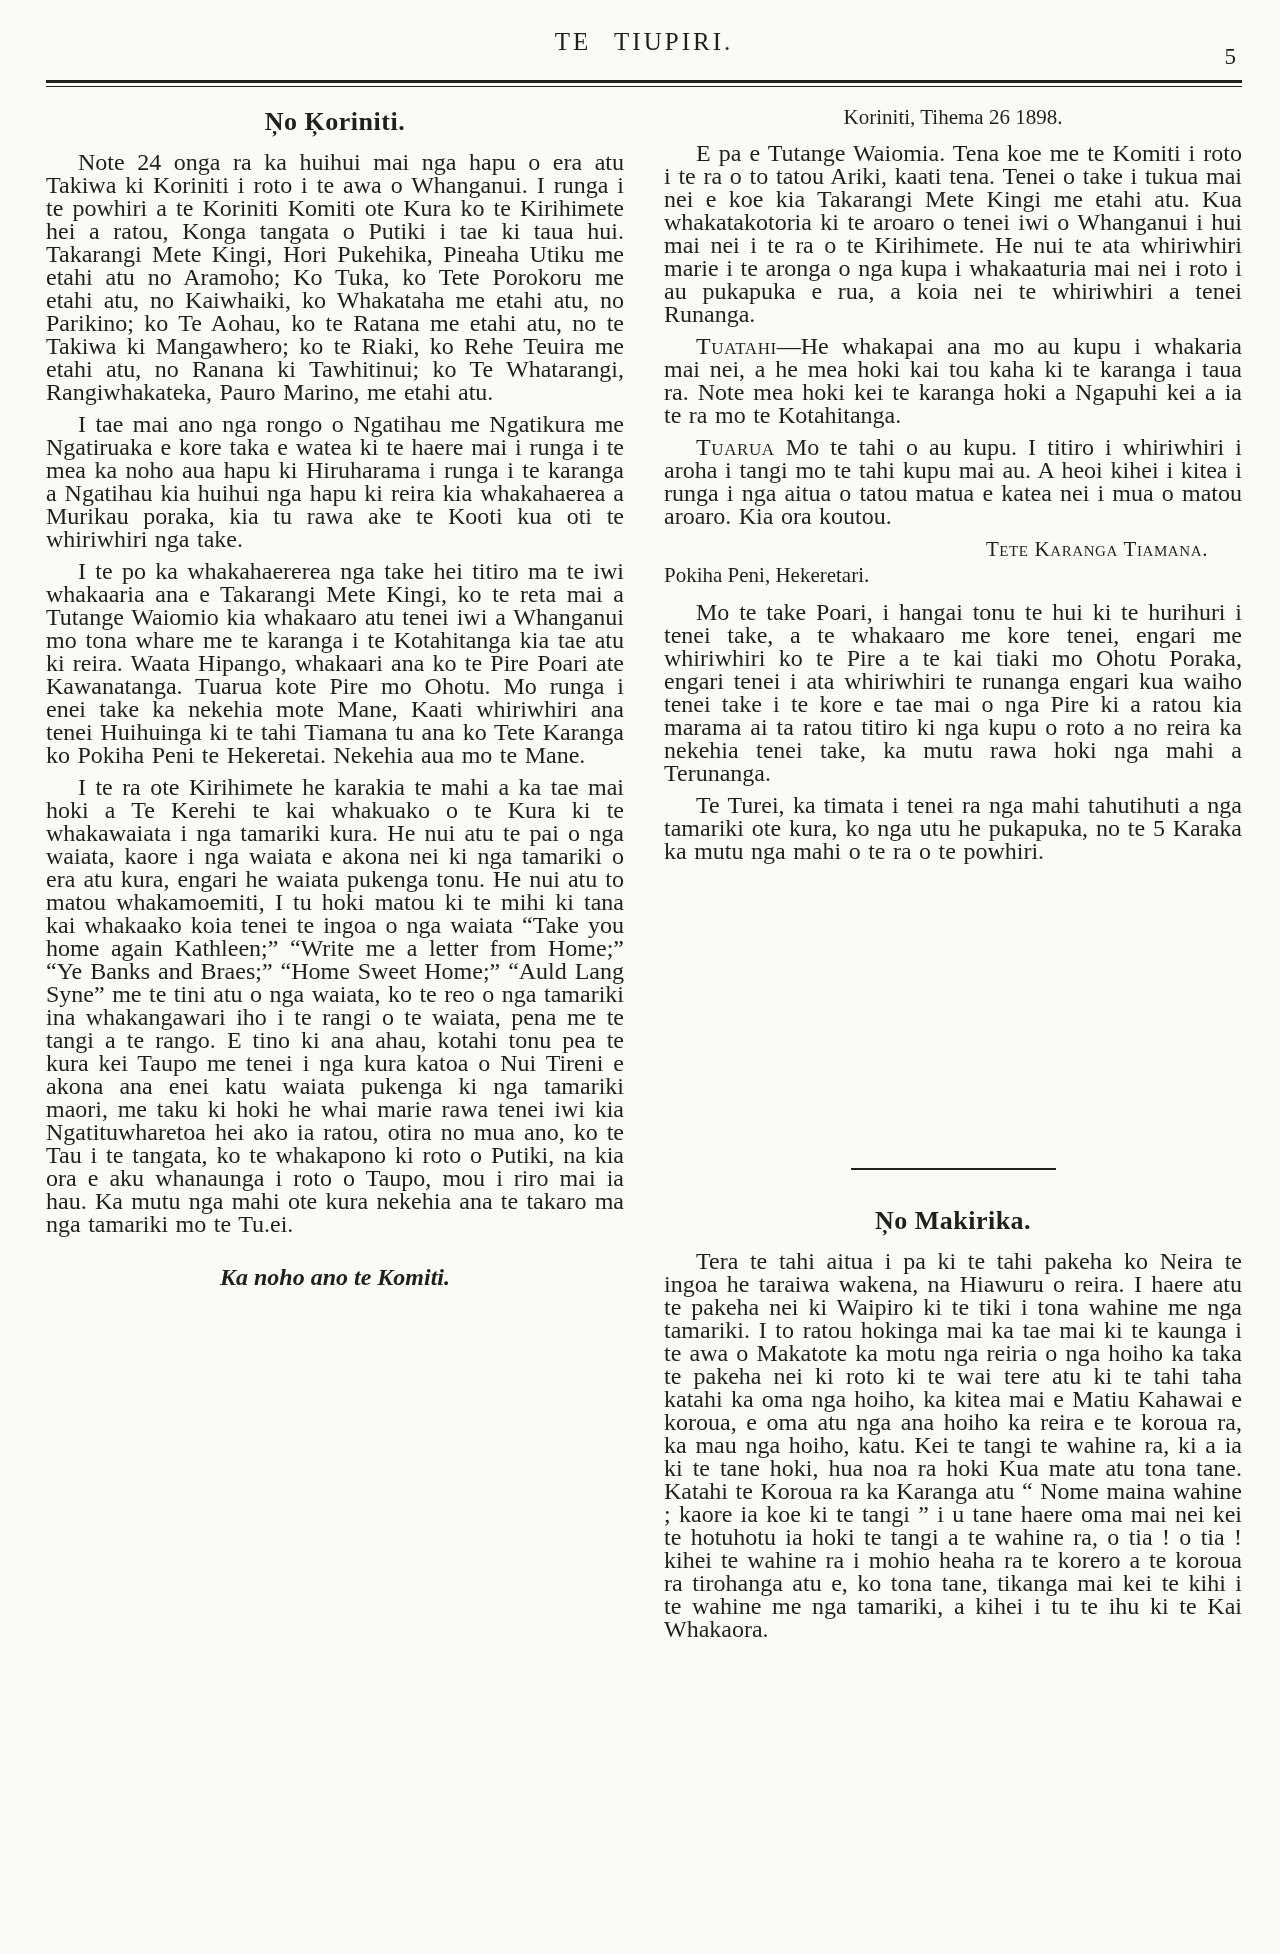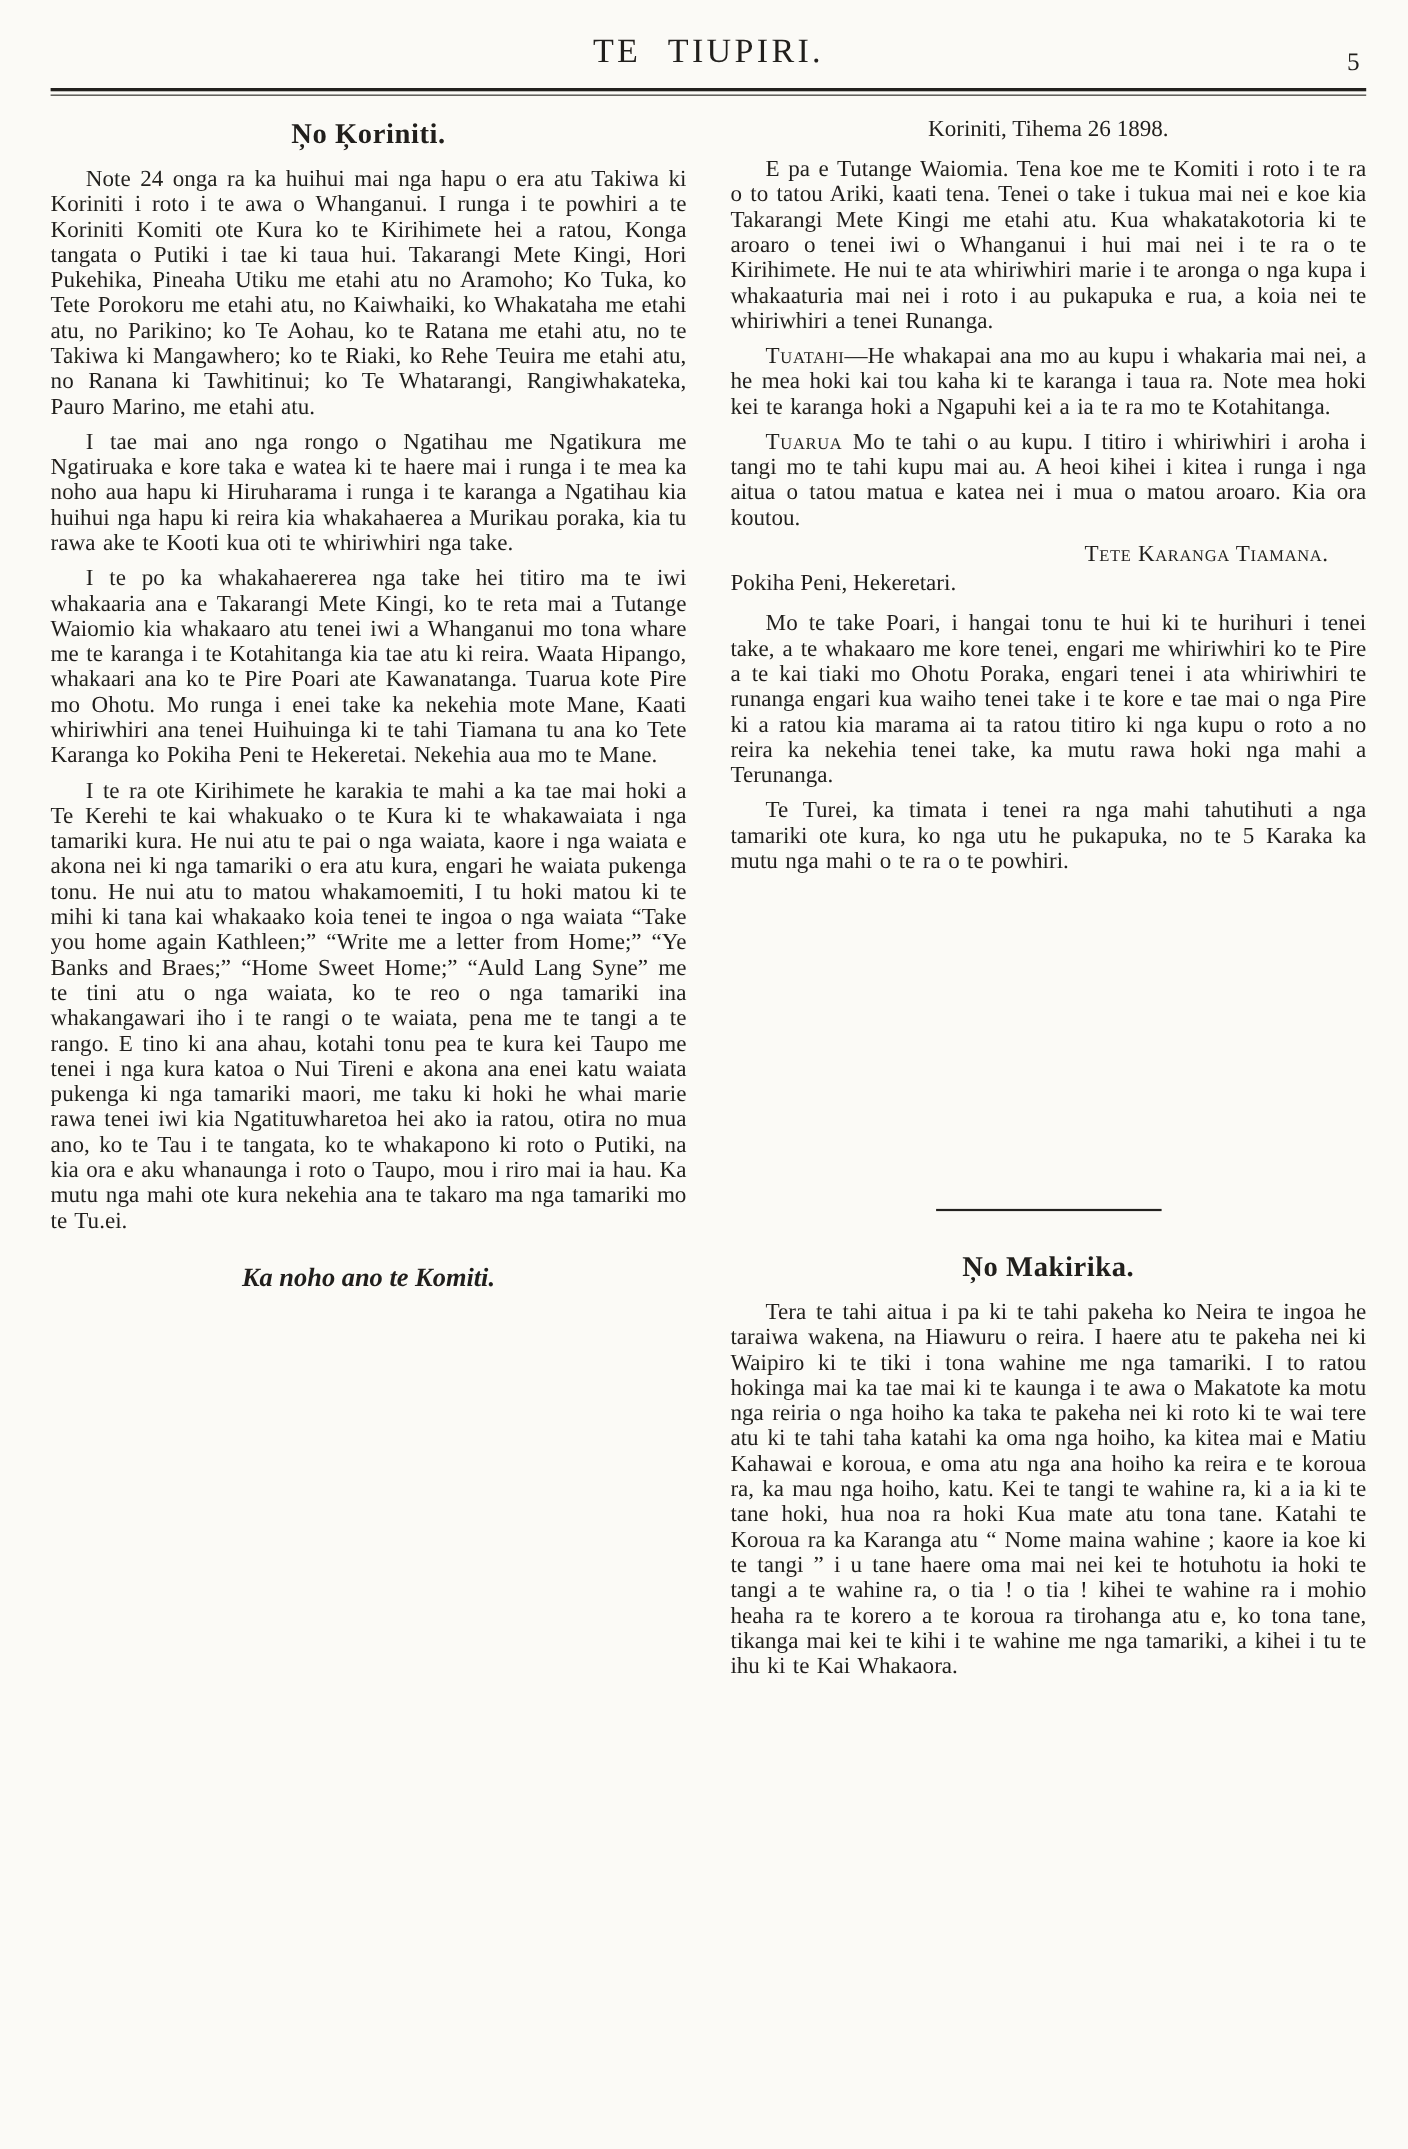--- a/index.html
+++ b/index.html
@@ -11,21 +11,21 @@
     font-family: "Liberation Serif", "DejaVu Serif", serif;
     overflow: hidden;
     position: relative;
   }
   .page { padding: 18px 38px 0 46px; }
 
   
   .masthead { position: relative; height: 62px; }
   .masthead-title {
     text-align: center;
-    font-size: 31px;
+    font-size: 25px;
     letter-spacing: 3px;
     word-spacing: 14px;
     padding-top: 10px;
     font-weight: normal;
   }
   .page-number {
     position: absolute;
     right: 6px;
     top: 26px;
     font-size: 23px;
@@ -36,21 +36,21 @@
     border-bottom: 1px solid #23211e;
     margin-bottom: 8px;
   }
 
   
   .columns { display: flex; gap: 40px; align-items: flex-start; }
   .col { flex: 1; min-width: 0; }
 
   
   .body-para {
-    font-size: 21px;
+    font-size: 24px;
     line-height: 23px;
     text-align: justify;
     text-indent: 32px;
     word-spacing: 1.5px;
     margin-bottom: 9px;
   }
   .article-heading {
     text-align: center;
     font-size: 26px;
     font-weight: bold;

